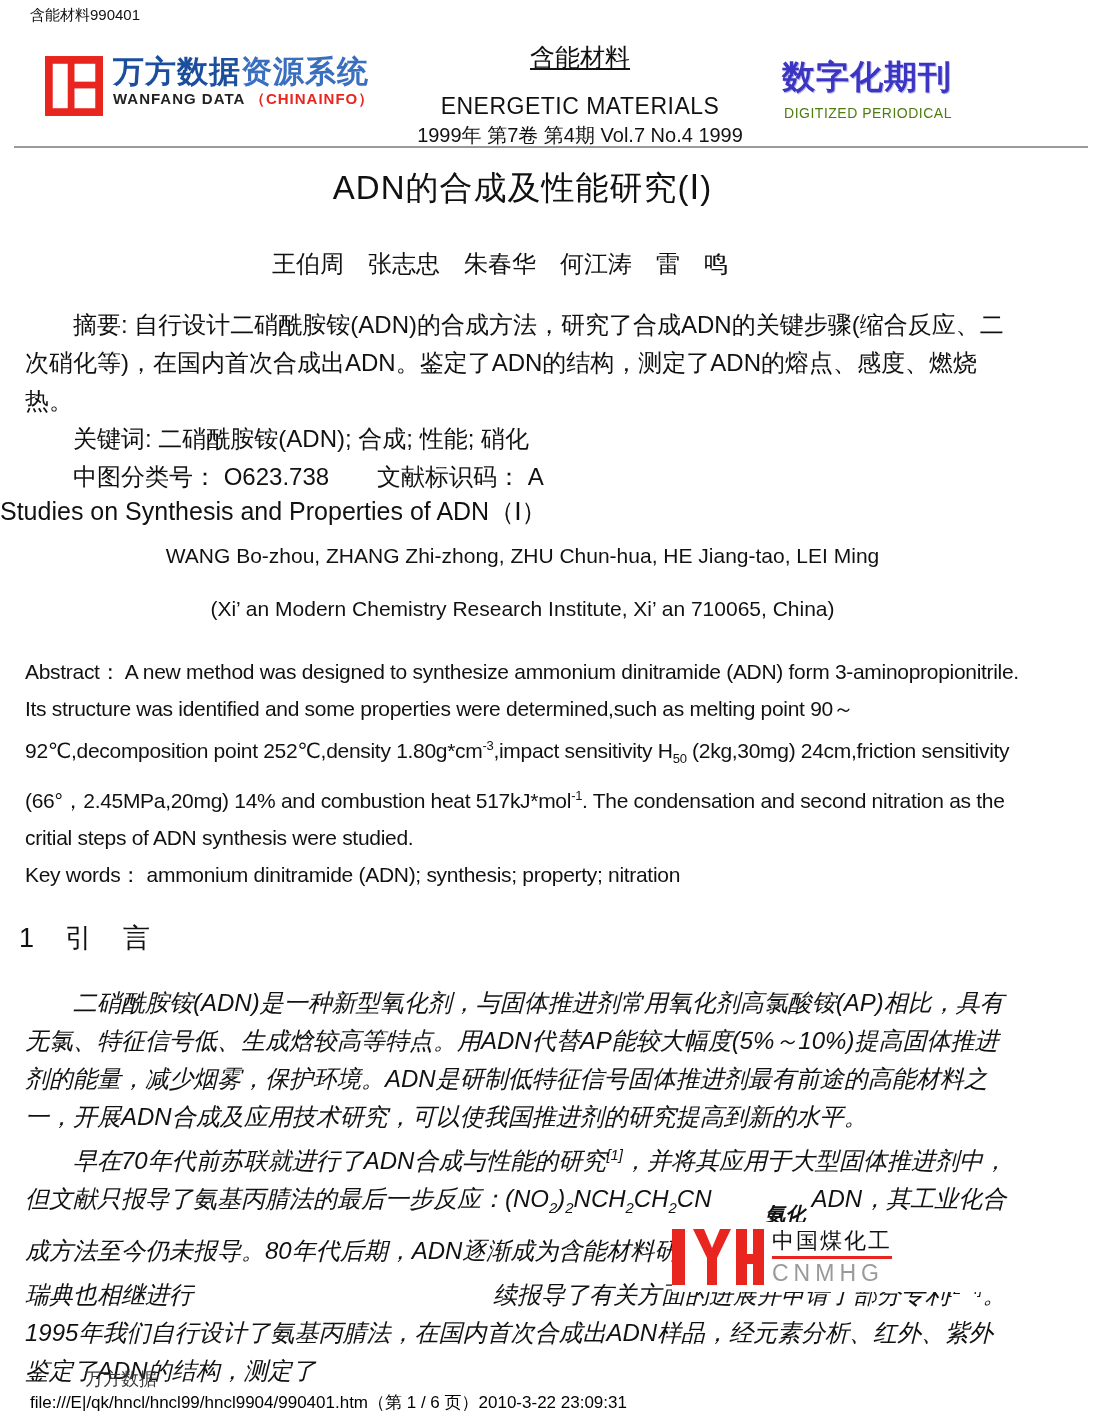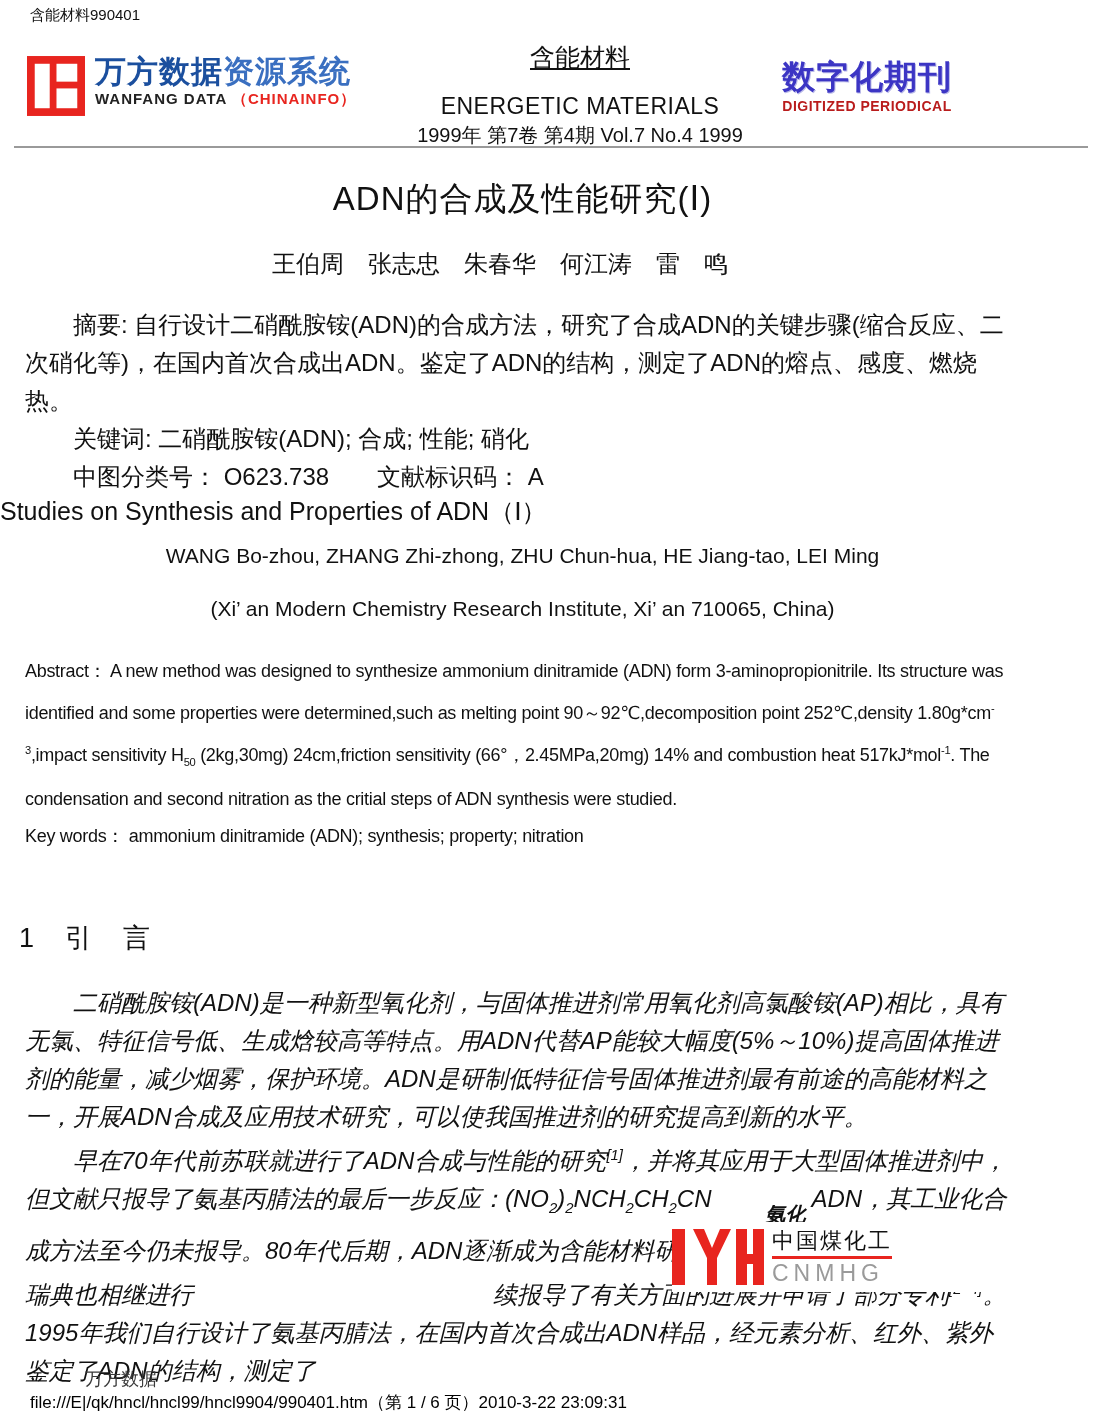--- a/index.html
+++ b/index.html
@@ -5,47 +5,47 @@
   html,body{margin:0;padding:0;}
   body{
     width:1102px;height:1426px;position:relative;background:#fff;
     font-family:"Liberation Sans","DejaVu Sans",sans-serif;color:#111;
     overflow:hidden;
   }
   .abs{position:absolute;}
   
   .doc-note{top:6px;left:30px;font-size:15px;}
   
-  .logo-left{top:56px;left:27px;display:flex;align-items:flex-start;}
+  .logo-left{top:56px;left:45px;display:flex;align-items:flex-start;}
   .wf-icon{width:58px;height:60px;margin-right:10px;}
   .wf-text{line-height:1;}
   .wf-cn{font-size:31px;font-weight:bold;letter-spacing:1px;}
   .wf-cn-b{color:#1b4f9e;}
   .wf-cn-l{color:#3a6fc0;}
   .wf-sub{margin-top:4px;font-size:15px;font-weight:bold;letter-spacing:1px;}
   .wf-en{color:#222;}
   .wf-en-red{color:#e8251f;}
   .hdr-center{top:42px;left:350px;width:460px;text-align:center;line-height:1.25;}
   .jr-cn{font-size:25px;text-decoration:underline;}
   .jr-en{font-size:23px;margin-top:19px;letter-spacing:0.5px;}
   .jr-issue{font-size:20px;margin-top:2px;}
-  .logo-right{top:60px;left:782px;text-align:center;line-height:1;}
+  .logo-right{top:60px;left:782px;text-align:right;line-height:1;}
   .dp-cn{font-size:33px;font-weight:bold;color:#3c35c4;letter-spacing:1px;text-shadow:1px 1px 0 #b9b9e8;}
-  .dp-en{font-size:14px;font-weight:bold;color:#b91c1c;margin-top:6px;letter-spacing:0.5px;}
+  .dp-en{font-size:14px;font-weight:normal;color:#4d7c0f;margin-top:13px;letter-spacing:0.5px;}
   .hdr-rule{top:146px;left:14px;width:1074px;height:2px;background:#9a9a9a;}
   
-  .art-title{top:166px;left:0;width:1045px;text-align:center;font-size:33px;letter-spacing:1px;margin-top:11px;}
+  .art-title{top:166px;left:0;width:1045px;text-align:center;font-size:33px;letter-spacing:1px;}
   .art-authors{top:248px;left:0;width:1000px;text-align:center;font-size:24px;}
   .cn-block{left:25px;width:985px;font-size:24px;line-height:38px;}
   .cn-block p{margin:0;text-indent:2em;}
   .abs-cn{top:306px;}
   .title-en{top:495px;left:0;width:1045px;text-align:left;font-size:25px;}
   .authors-en{top:544px;left:0;width:1045px;text-align:center;font-size:21px;}
   .affil-en{top:597px;left:0;width:1045px;text-align:center;font-size:21px;}
-  .en-block{top:653px;left:25px;width:995px;font-size:18px;line-height:37px;letter-spacing:-0.3px;}
+  .en-block{top:653px;left:25px;width:995px;font-size:21px;line-height:37px;letter-spacing:-0.3px;}
   .en-block p{margin:0;}
   .sec-heading{top:920px;left:19px;font-size:27px;letter-spacing:2px;}
   .body-cn{top:984px;font-style:italic;}
   sup{font-size:0.62em;}
   sub{font-size:0.62em;}
   
   .rxn{display:inline-flex;flex-direction:column;align-items:center;vertical-align:-14px;line-height:1;margin:0 6px;}
   .rxn-w{font-size:20px;font-weight:bold;}
   .rxn-a{width:48px;height:2px;background:#111;margin-top:6px;position:relative;}
   .rxn-a::after{content:"";position:absolute;right:-2px;top:-4px;border:5px solid transparent;border-left:8px solid #111;}

